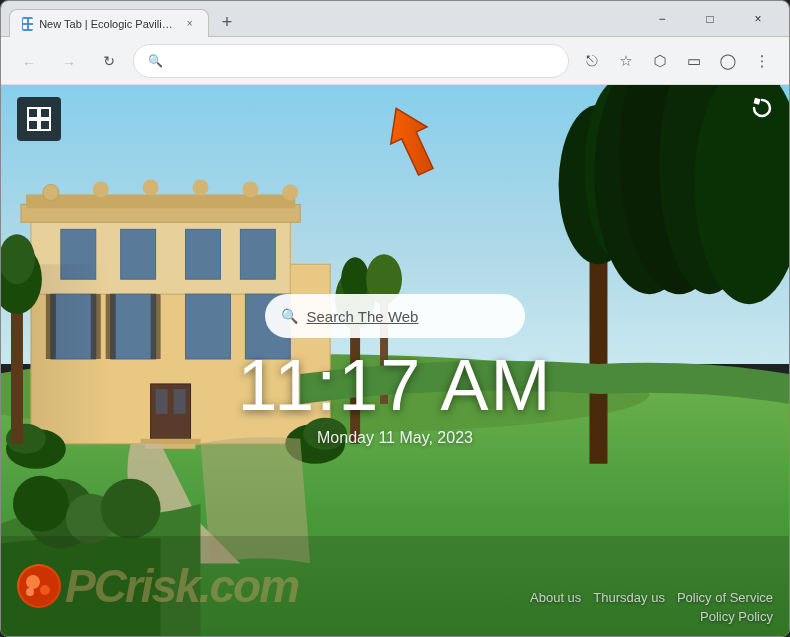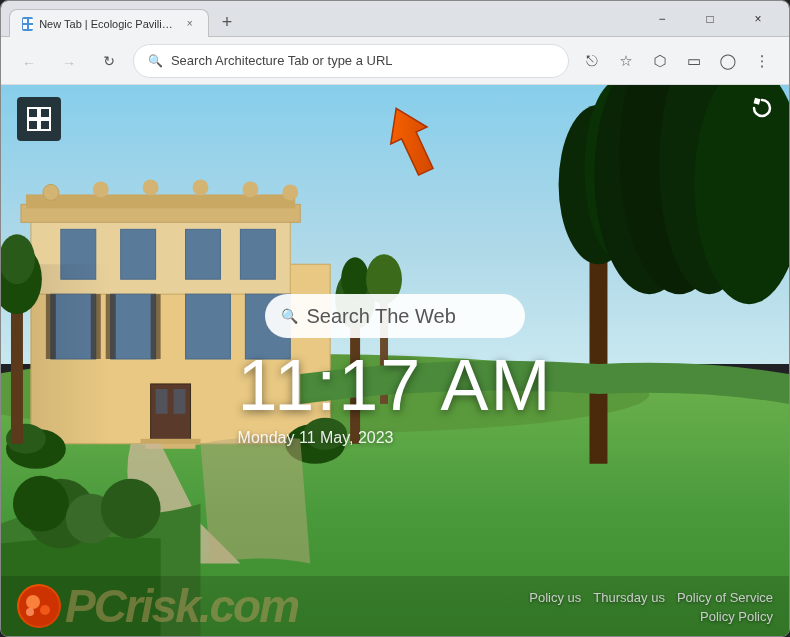--- a/index.html
+++ b/index.html
@@ -250,31 +250,33 @@
       gap: 8px;
       cursor: text;
     }
 
     .search-icon-el {
       color: #555;
       font-size: 14px;
     }
 
     .search-placeholder {
-      font-size: 20px;
+      font-size: 15px;
       color: #555;
       font-weight: 400;
+      text-decoration: underline;
     }
 
     
     .clock-container {
       position: absolute;
       top: 48%;
       left: 50%;
       transform: translateX(-50%);
+      text-align: center;
     }
 
     .clock-time {
       font-size: 72px;
       font-weight: 300;
       color: white;
       text-shadow: 0 2px 8px rgba(0,0,0,0.5);
       letter-spacing: 2px;
       line-height: 1;
     }
@@ -310,21 +312,21 @@
       cursor: pointer;
       text-decoration: none;
     }
 
     
     .watermark {
       position: absolute;
       bottom: 0;
       left: 0;
       right: 0;
-      height: 60px;
+      height: 100px;
       display: flex;
       align-items: center;
       padding: 0 16px;
       background: rgba(0,0,0,0.15);
     }
 
     .watermark-logo {
       display: flex;
       align-items: center;
       gap: 4px;
@@ -381,21 +383,20 @@
       <span>←</span>
     </div>
     <div class="nav-btn disabled">
       <span>→</span>
     </div>
     <div class="nav-btn">
       <span>↻</span>
     </div>
     <div class="address-bar">
       <span class="address-bar-icon">🔍</span>
-      <span class="address-text">Search Architecture Tab or type a URL</span>
     </div>
     <div class="toolbar-icons">
       <div class="toolbar-icon">
         <span>⎋</span>
       </div>
       <div class="toolbar-icon">
         <span>☆</span>
       </div>
       <div class="toolbar-icon">
         <span>⬡</span>
@@ -564,21 +565,21 @@
       </div>
     </div>
 
     <div class="clock-container">
       <div class="clock-time">11:17 AM</div>
       <div class="clock-date">Monday 11 May, 2023</div>
     </div>
 
     <div class="footer-links">
       <div class="footer-row">
-        <a class="footer-link">Policy us</a>
+        <a class="footer-link">About us</a>
         <a class="footer-link">Thursday us</a>
         <a class="footer-link">Policy of Service</a>
       </div>
       <div class="footer-row">
         <a class="footer-link">Policy Policy</a>
       </div>
     </div>
 
     <div class="watermark">
       <div class="watermark-logo">

